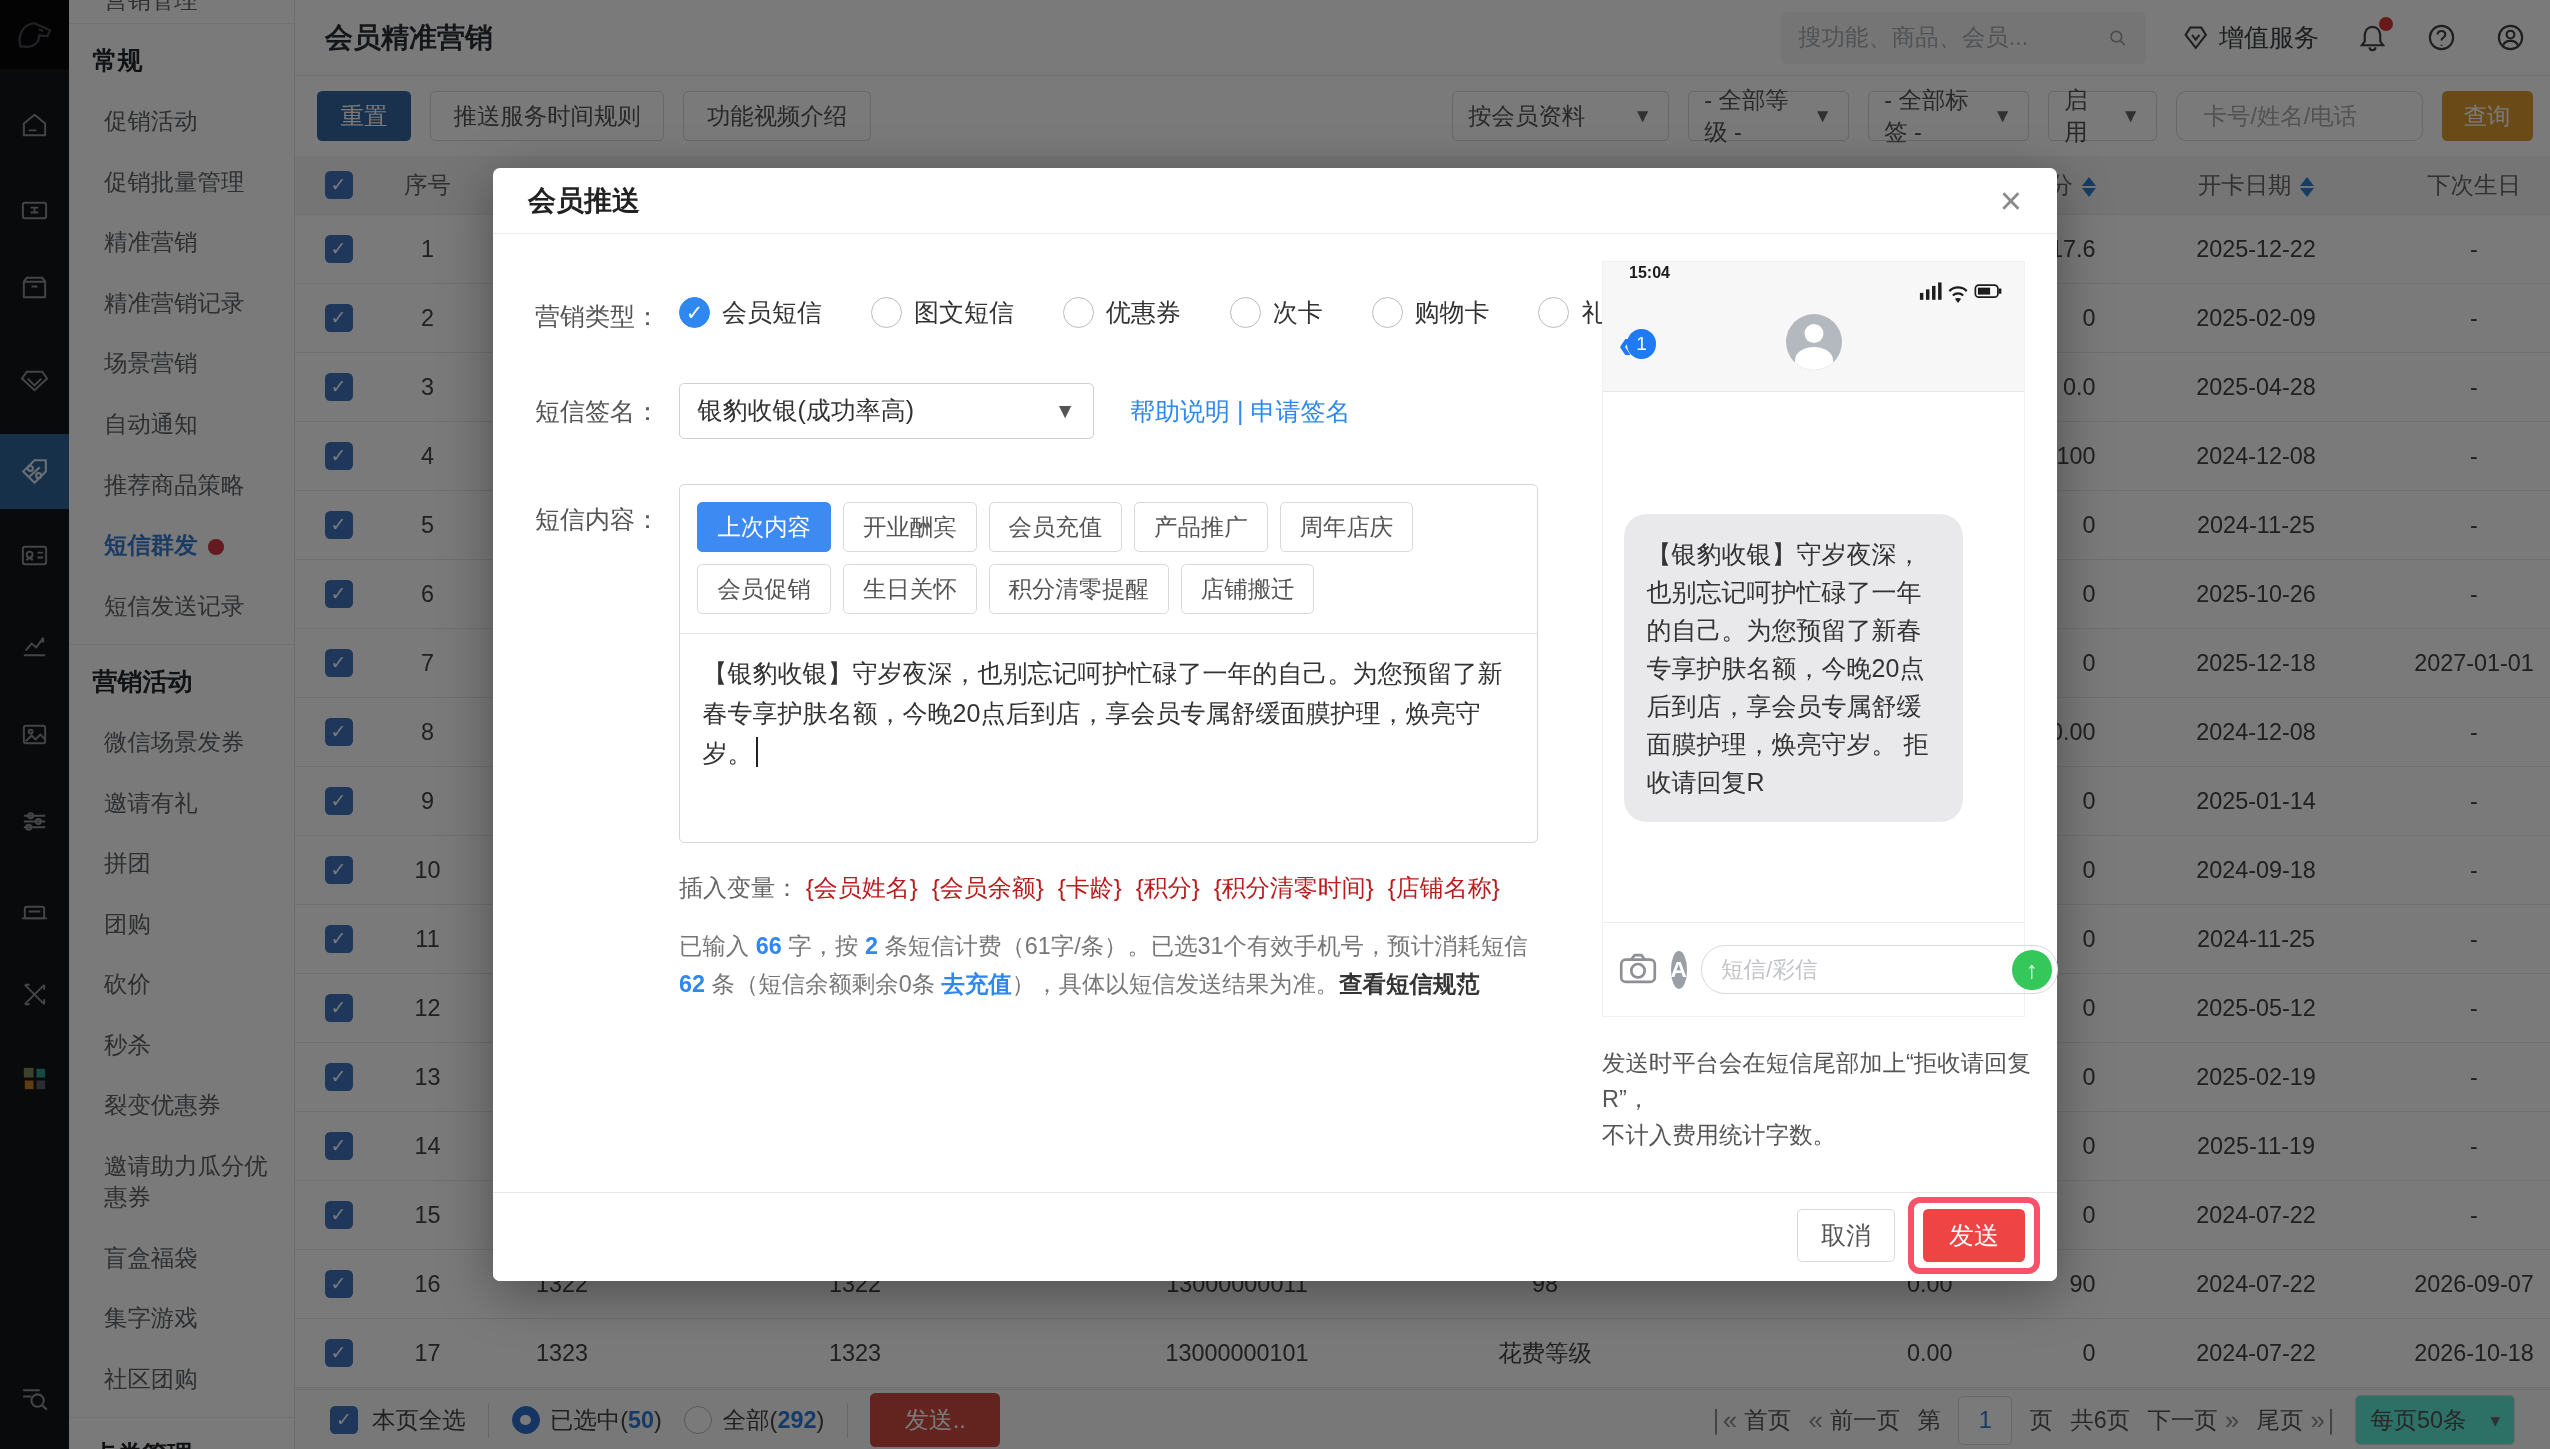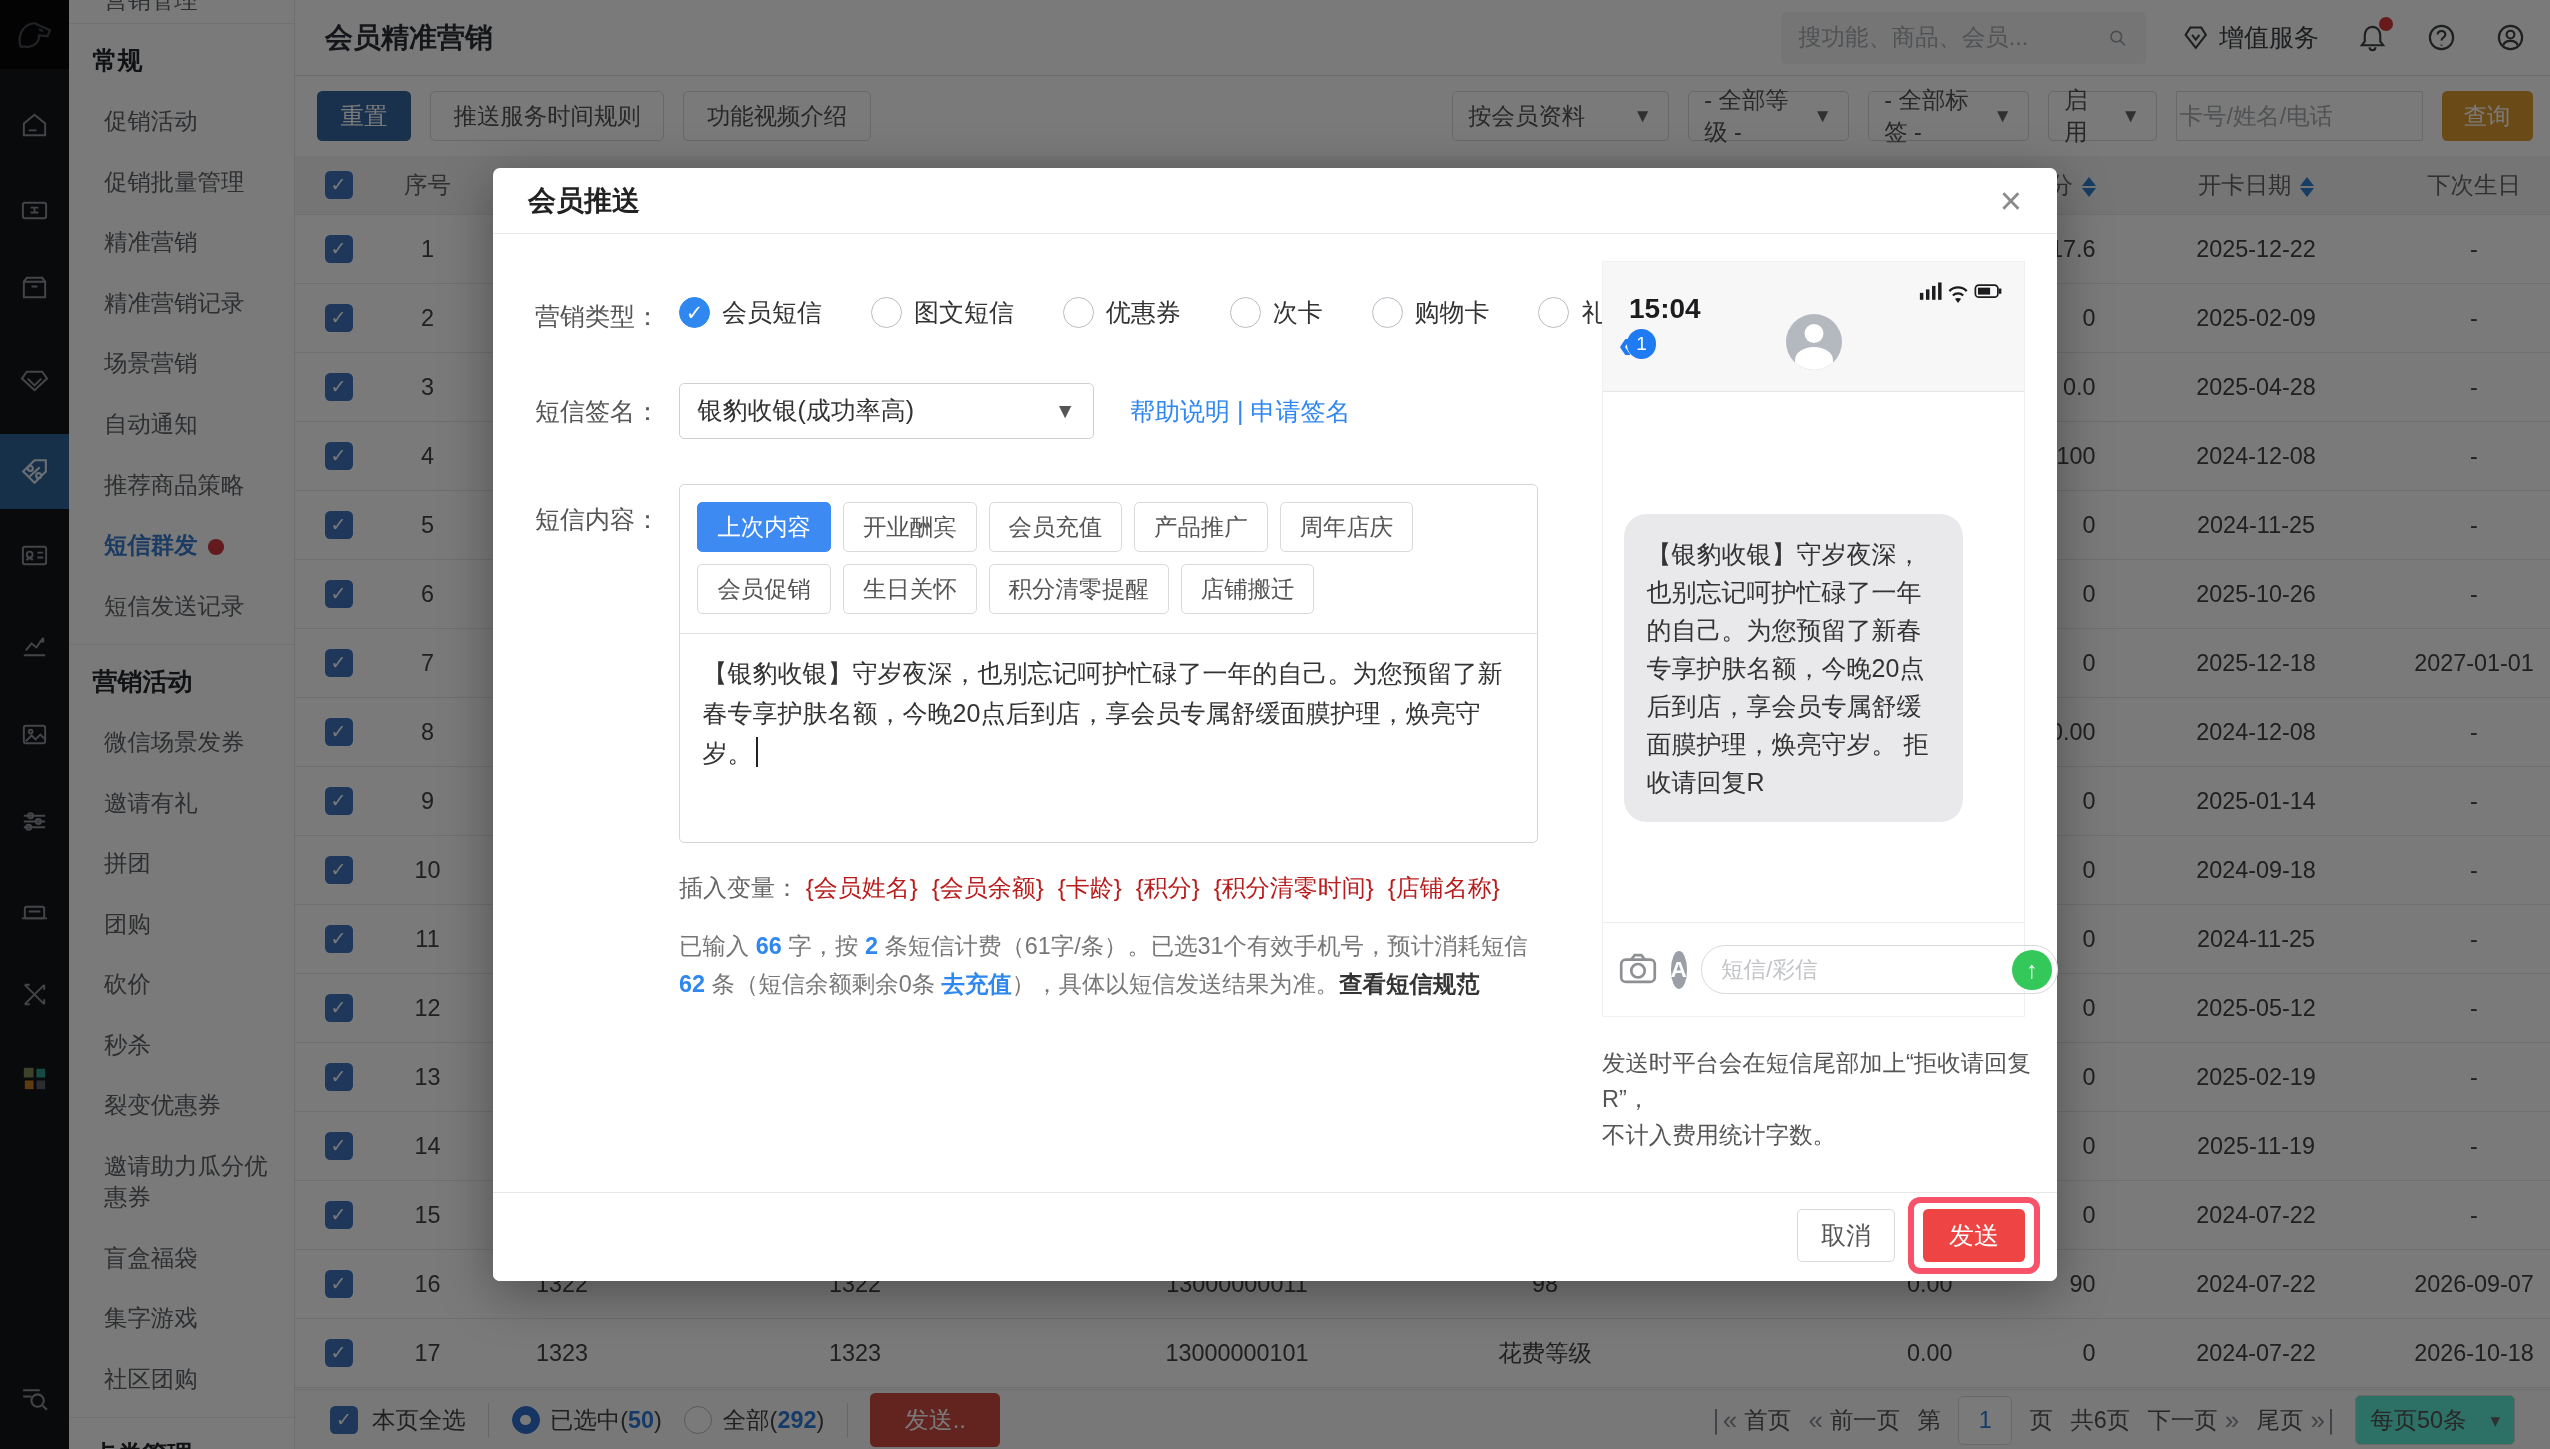--- a/index.html
+++ b/index.html
@@ -35,21 +35,21 @@
   .tb-ic svg { stroke:#3c4043; fill:none; stroke-width:2.2; }
   .red-dot { position:absolute; top:-5.2px; right:-5.2px; width:14px; height:14px; background:#d93636; border-radius:50%; }
 
   #toolbar { height:80px; display:flex; align-items:center; padding:0 17.4px 0 22px; background:#fff; }
   .btn { height:50px; border-radius:5.2px; font-size:23.4px; display:inline-flex; align-items:center; justify-content:center; padding:0 22.6px; cursor:pointer; border:0.9px solid transparent; }
   .btn.primary-dark { background:#35679f; color:#fff; }
   .btn.ghost { background:#fff; border-color:#d9d9d9; color:#555; margin-left:19px; }
   #toolbar .spacer { flex:1; }
   .fsel { height:50px; border:0.9px solid #d9d9d9; border-radius:5.2px; display:flex; align-items:center; justify-content:space-between; padding:0 15.6px; font-size:23.4px; color:#555; margin-left:19px; cursor:pointer; background:#fff; }
   .caret { font-size:19px; color:#666; margin-left:12px; }
-  .finput { height:50px; border:0.9px solid #d9d9d9; border-radius:2px; margin-left:19px; padding:0 3px; font-size:23.4px; color:#333; width:247px; outline:none; }
+  .finput { height:50px; border:0.9px solid #d9d9d9; border-radius:10px; margin-left:19px; padding:0 27px; font-size:23.4px; color:#333; width:247px; outline:none; }
   .finput::placeholder { color:#a7abb0; }
   .btn.query { background:#dd9c2e; color:#fff; margin-left:19px; width:91px; padding:0; }
 
   
   #grid { position:absolute; top:156px; left:0; right:0; bottom:61px; overflow:hidden; }
   .trow { display:flex; border-bottom:0.9px solid #e6e8eb; align-items:center; height:69px; background:#fff; font-size:23.4px; color:#444; }
   .trow.head { height:59px; background:#f4f5f7; color:#666; font-size:23.4px; }
   .c-cb { width:87px; display:flex; justify-content:center; }
   .c-seq { width:91px; text-align:center; }
   .c-card { width:178px; text-align:center; }
@@ -107,21 +107,21 @@
   #vars-row { margin-top:29.5px; font-size:24px; color:#666; padding-left:186px; }
   #vars-row .var { color:#b91c1c; margin-right:14px; cursor:pointer; }
   #stats { margin-top:22.6px; padding-left:186px; width:1046px; font-size:23.4px; color:#777; line-height:38px; }
   #stats .bnum { color:#2f87f0; font-weight:700; }
   #stats .recharge { color:#2f87f0; font-weight:700; cursor:pointer; }
   #stats .rules { color:#333; font-weight:700; cursor:pointer; }
 
   
   #phone { position:absolute; left:1109px; top:93px; width:423px; height:756px; background:#fff; border:0.9px solid #f0f0f0; }
   #phone-status { height:130px; background:#f7f7f8; border-bottom:0.9px solid #e6e6e6; position:relative; }
-  #ph-time { position:absolute; left:26px; top:31px; font-size:28px; font-weight:700; color:#1c1c1e; }
+  #ph-time { position:absolute; left:26px; top:2px; font-size:16px; font-weight:700; color:#1c1c1e; }
   #ph-sig { position:absolute; right:19px; top:17.4px; }
   #ph-back { position:absolute; left:15.6px; top:62px; display:flex; align-items:center; }
   .chev { font-size:40px; color:#1f7bf4; font-weight:700; line-height:1; }
   .badge1 { width:29.5px; height:29.5px; border-radius:50%; background:#1f7bf4; color:#fff; font-size:19px; display:flex; align-items:center; justify-content:center; margin-left:-5.2px; }
   #ph-avatar { position:absolute; left:50%; top:52px; transform:translateX(-50%); width:56px; height:56px; border-radius:50%; background:#b4b8bf; overflow:hidden; }
   #ph-avatar::before { content:""; position:absolute; left:50%; top:10.4px; transform:translateX(-50%); width:19px; height:19px; border-radius:50%; background:#fff; }
   #ph-avatar::after { content:""; position:absolute; left:50%; top:33px; transform:translateX(-50%); width:38px; height:26px; border-radius:50% 50% 0 0; background:#fff; }
   #bubble { position:absolute; left:21px; top:252px; width:339px; background:#e9e9eb; border-radius:22.6px; padding:21px 22.6px; font-size:25px; line-height:38px; color:#333; }
   #ph-inputrow { position:absolute; left:0; right:0; bottom:0; height:94px; border-top:0.9px solid #ececec; display:flex; align-items:center; padding:0 15.6px; gap:14px; }
   .ph-ic svg { stroke:#8e9094; fill:none; stroke-width:2.4; }

